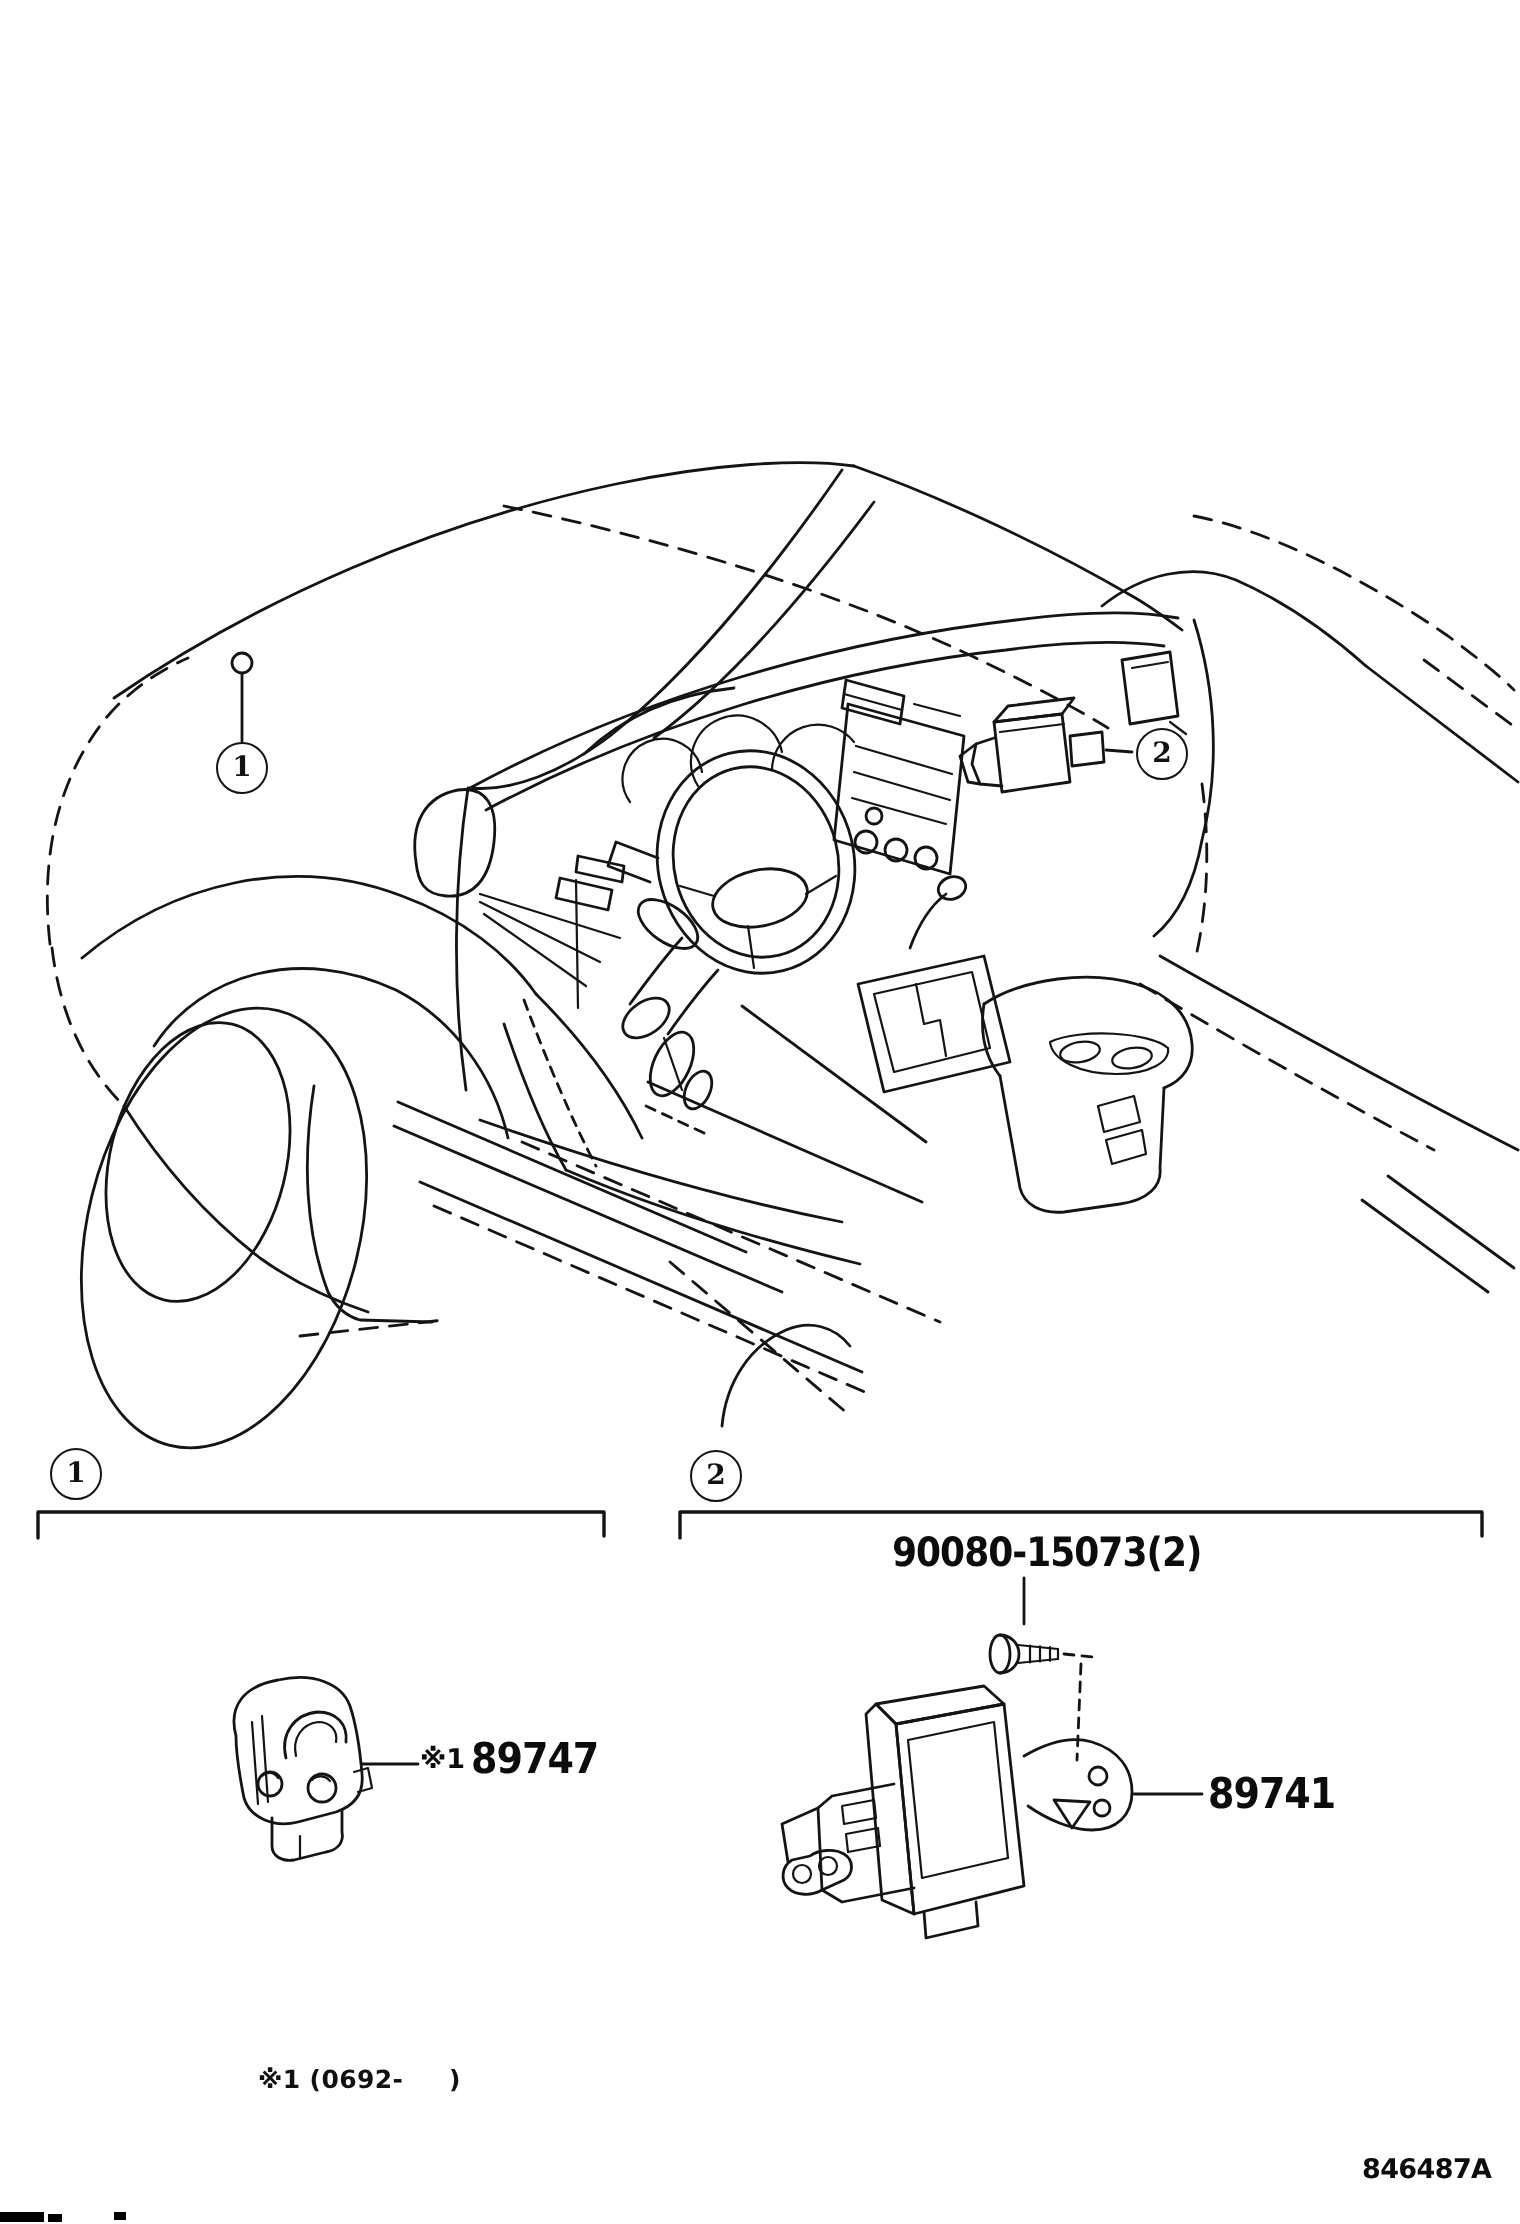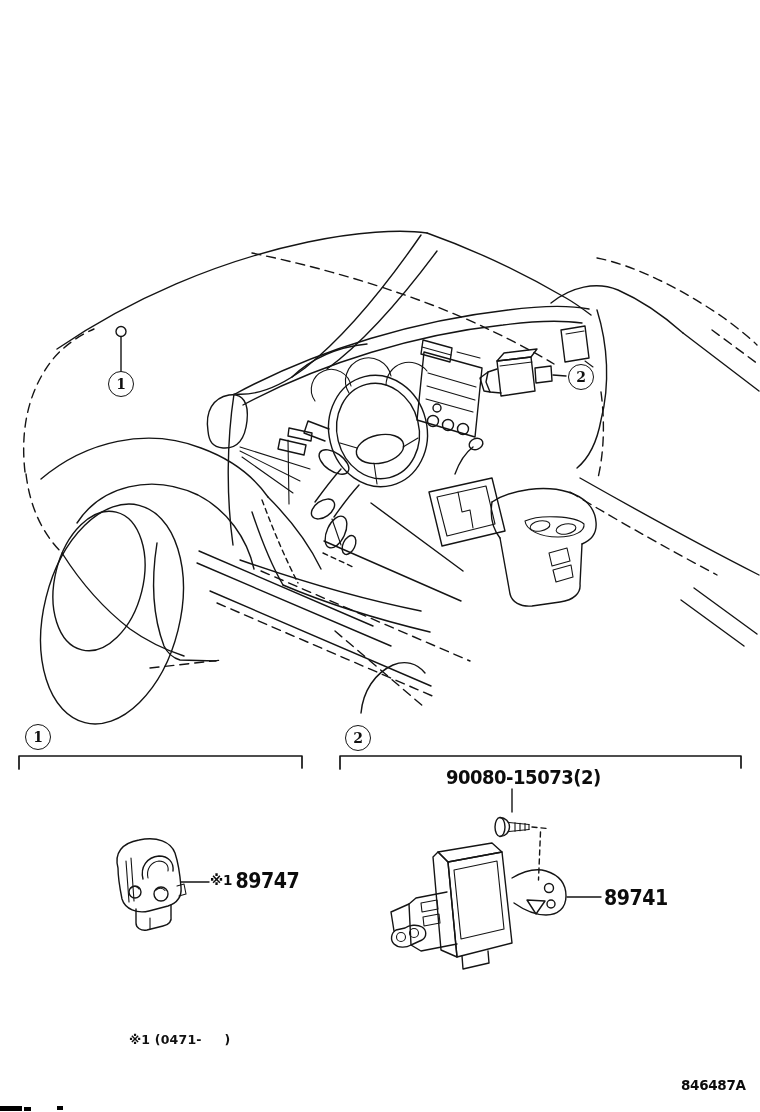--- a/index.html
+++ b/index.html
@@ -263,17 +263,17 @@
 
   <div class="pn pn-screw">90080-15073(2)</div>
 
   <div class="relay-label">
     <span class="note-ref">※1</span>
     <span class="pn-relay">89747</span>
   </div>
 
   <div class="pn pn-ecu">89741</div>
 
-  <div class="footnote">※1 (0471-     )</div>
+  <div class="footnote">※1 (0692-     )</div>
 
   <div class="figure-code">846487A</div>
 
 </div>
 
 </body></html>

